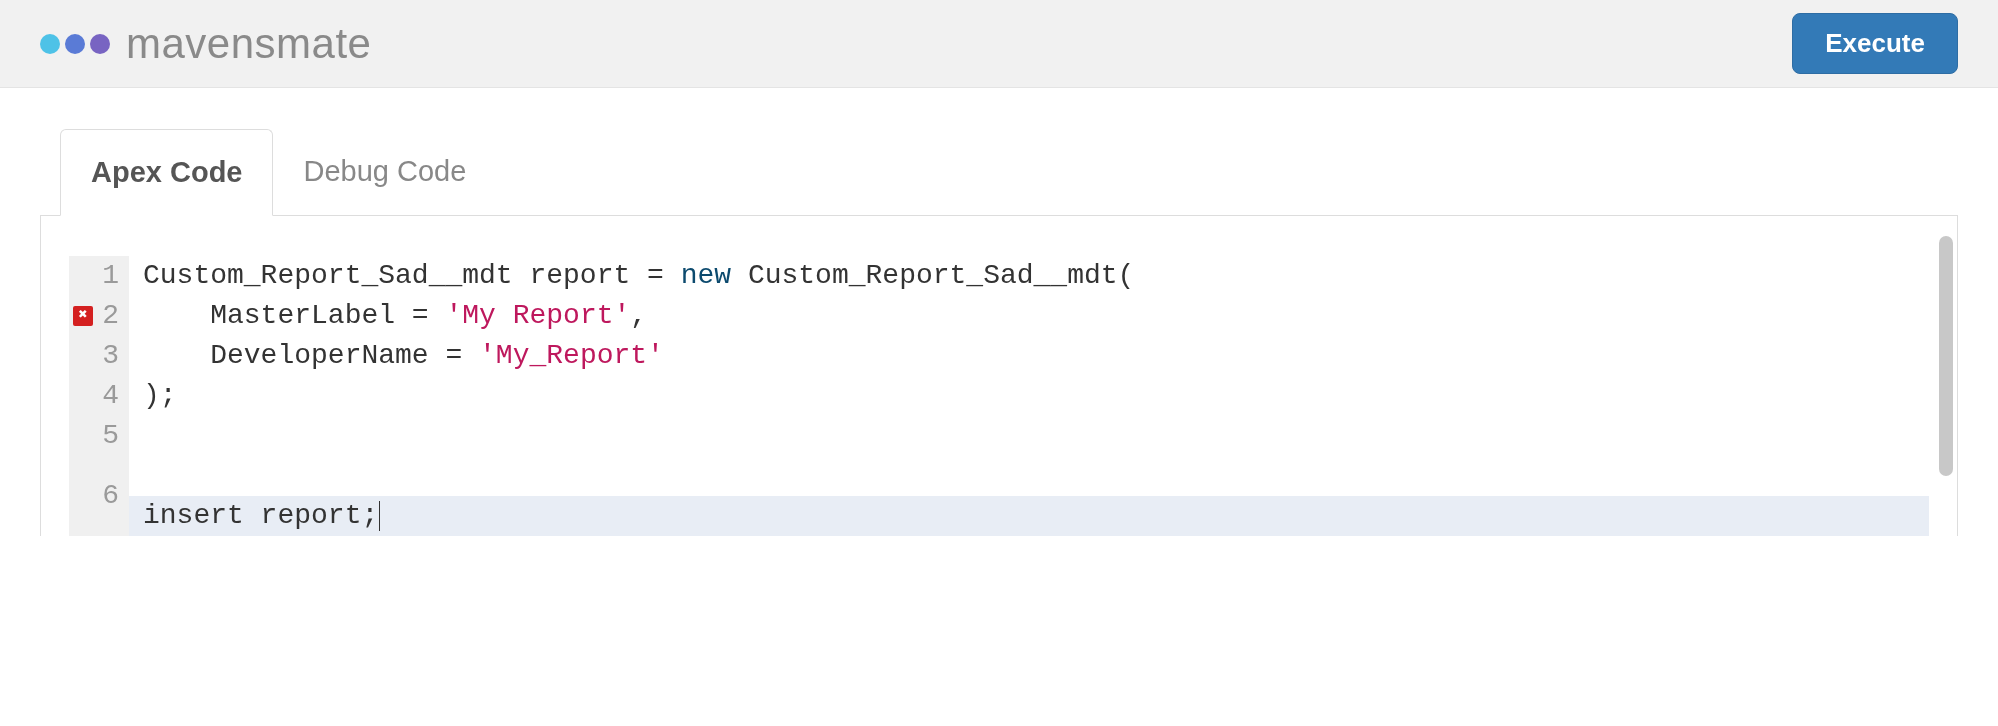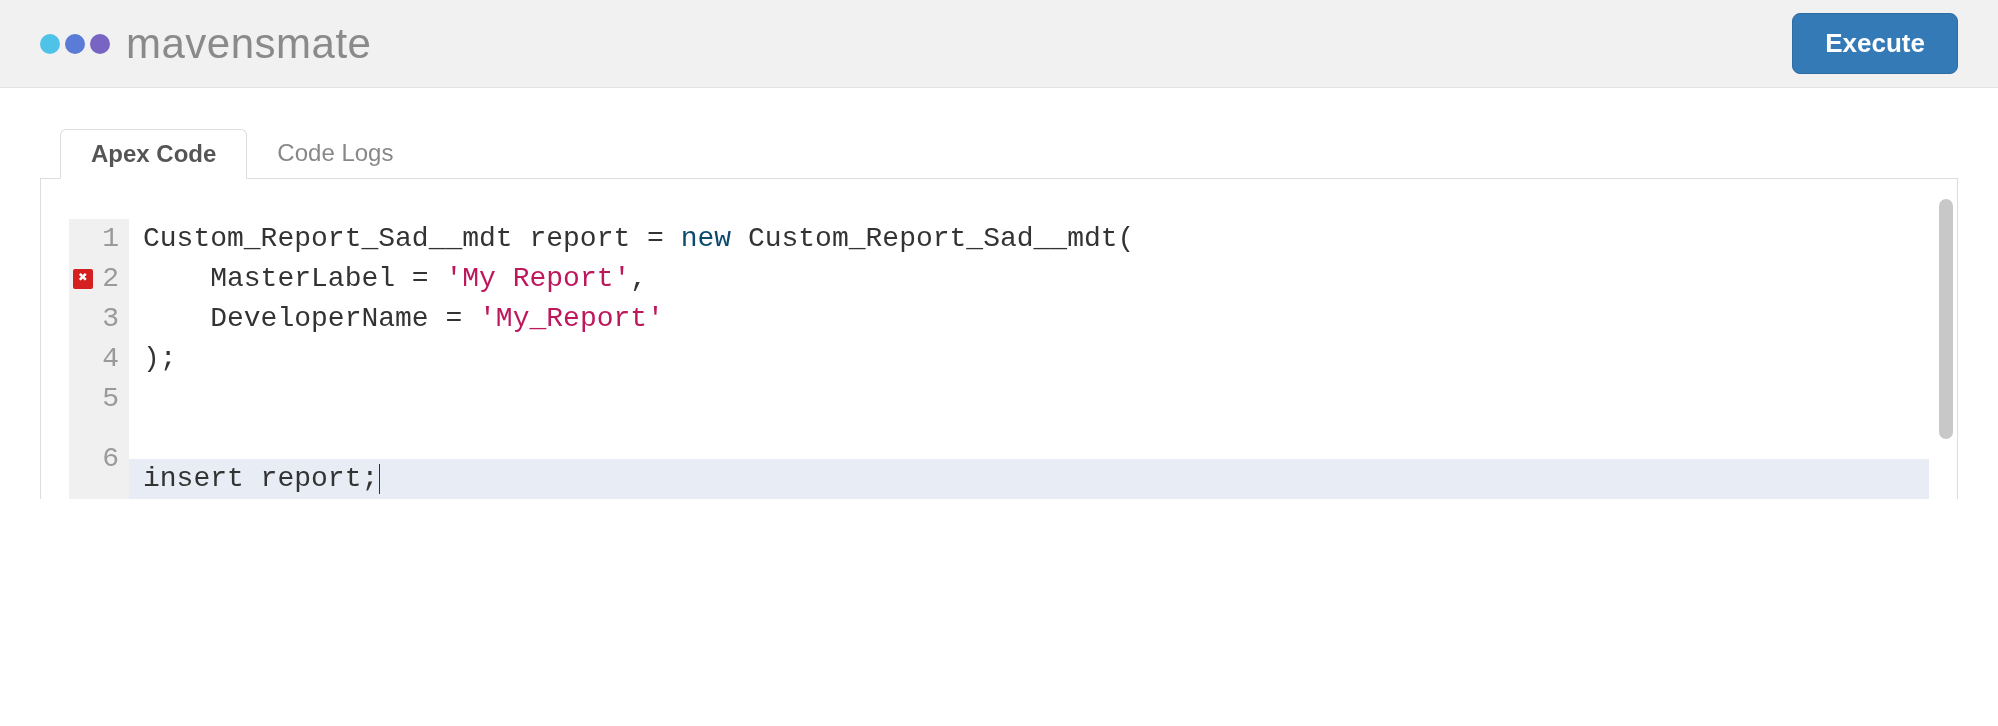--- a/index.html
+++ b/index.html
@@ -72,22 +72,22 @@
     cursor: pointer;
     font-weight: 700;
     line-height: 1;
   }
   .tabs {
     display: flex;
     border-bottom: 1px solid #ddd;
     padding-left: 20px;
   }
   .tab {
-    padding: 10px 30px;
-    font-size: 24px;
+    padding: 26px 30px;
+    font-size: 29px;
     color: #888;
     cursor: pointer;
     position: relative;
     bottom: -1px;
   }
   .tab.active {
     color: #555;
     background: #fff;
     border: 1px solid #ddd;
     border-bottom: 1px solid #fff;
@@ -179,21 +179,21 @@
     <span class="brand">mavensmate</span>
   </div>
   <button class="execute-btn">Execute</button>
 </div>
 
 <div class="container">
 
 
   <div class="tabs">
     <div class="tab active">Apex Code</div>
-    <div class="tab">Code Logs</div>
+    <div class="tab">Debug Code</div>
   </div>
 
   <div class="editor-wrap">
     <div class="scrollbar"></div>
     <div class="editor" id="editor">
         <div class="code-line">
           <div class="gutter">1</div>
           <div class="code"><span>Custom_Report_Sad__mdt report = </span><span class="kw">new</span><span> Custom_Report_Sad__mdt(</span></div>
         </div>
         <div class="code-line">

